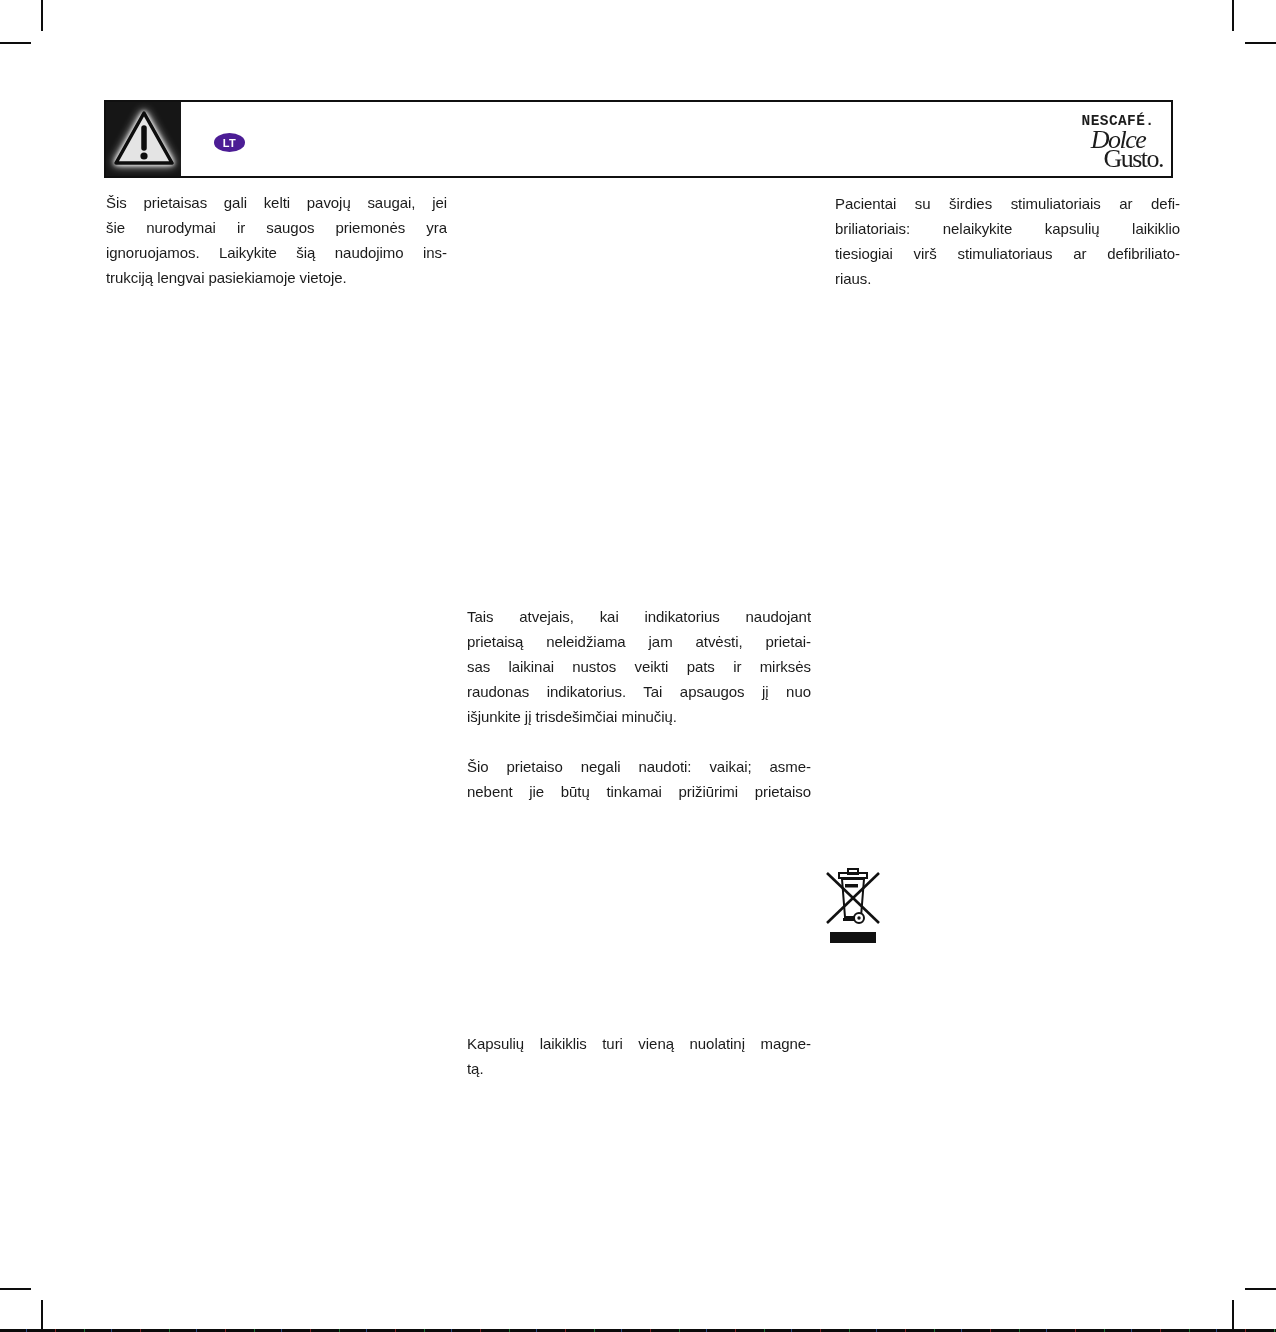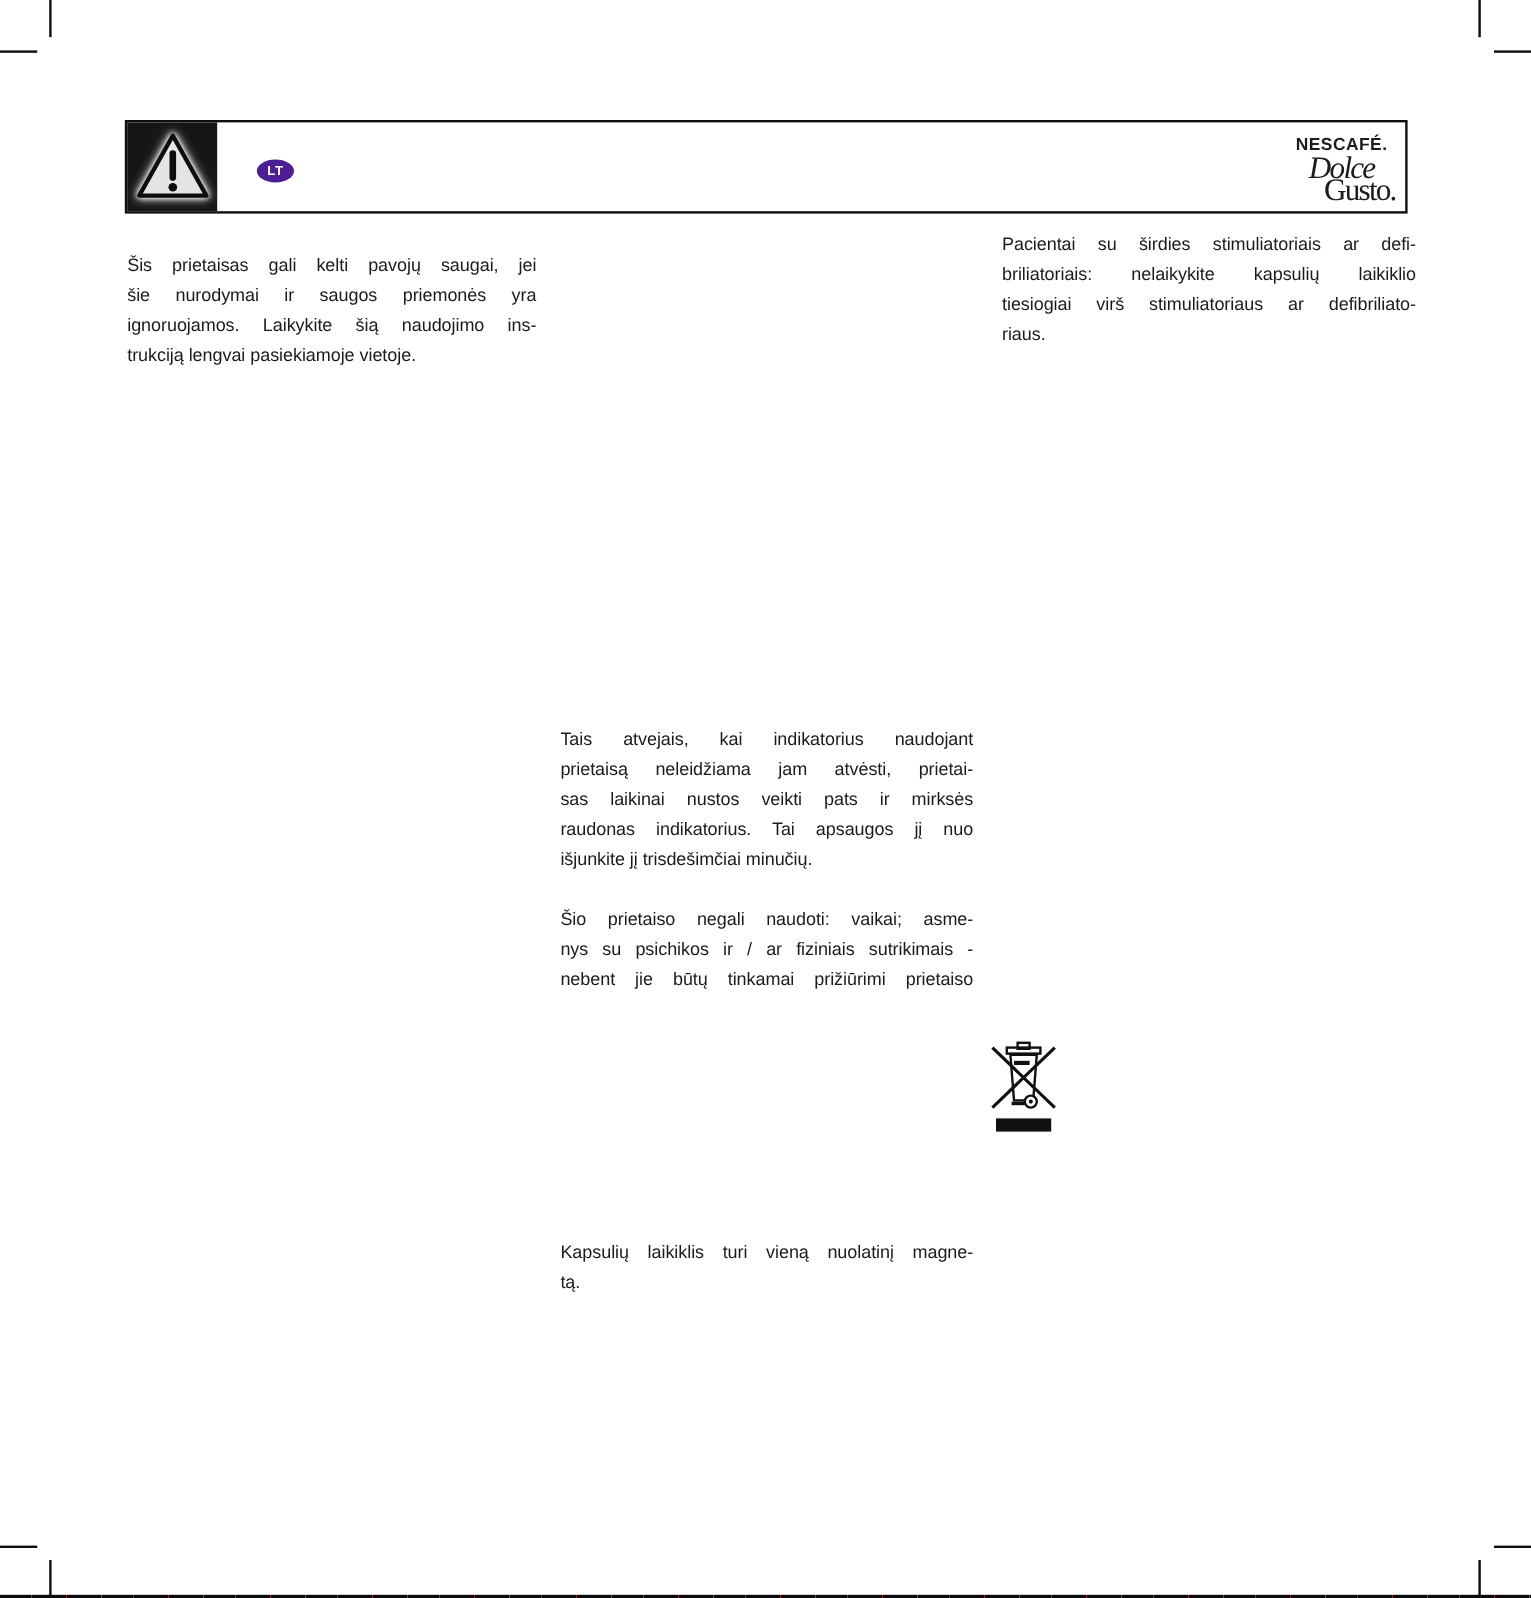--- a/index.html
+++ b/index.html
@@ -34,36 +34,36 @@
   }
   .warn-square svg{filter:drop-shadow(0 0 2px #ffffff) drop-shadow(0 0 4px rgba(255,255,255,.95));}
   .lt-badge{
     position:absolute;left:108px;top:31px;width:31px;height:19px;
     background:#4c1d95;border-radius:50%;color:#ffffff;
     display:flex;align-items:center;justify-content:center;
     font-size:11px;font-weight:bold;letter-spacing:.5px;
   }
   .logo{position:absolute;right:8px;top:13px;width:90px;text-align:center;color:#1c1c1c;}
   .logo-nescafe{
-    font-family:Liberation Sans, sans-serif;font-weight:bold;
+    font-family:Liberation Mono, monospace;font-weight:bold;
     font-size:14.5px;letter-spacing:.4px;line-height:12px;
   }
   .logo-dolce,.logo-gusto{
     font-family:"Liberation Serif",serif;font-size:26px;letter-spacing:-1.5px;
   }
   .logo-dolce{line-height:21px;margin-top:2px;font-style:italic;}
   .logo-gusto{line-height:17px;text-align:right;}
   
   .para{position:absolute;font-size:15px;line-height:25px;letter-spacing:-.05px;color:#1b1b1b;}
   .para .line{text-align:justify;text-align-last:justify;height:25px;overflow:hidden;}
   .para .line.last{text-align-last:left;}
   .para-col1{left:106px;width:341px;}
   .para-col2{left:467px;width:344px;}
   .para-col3{left:835px;width:345px;}
-  .p-safety{top:209px;}
+  .p-safety{top:190px;}
   .p-pacemaker{top:191px;}
   .p-overheat{top:604px;}
   .p-users{top:754px;}
   .p-magnet{top:1031px;}
   
   .weee{position:absolute;left:824px;top:864px;width:58px;height:80px;}
 </style>
 </head>
 <body>
 
@@ -114,21 +114,20 @@
   <div class="para para-col2 p-overheat">
       <div class="line">Tais atvejais, kai indikatorius naudojant</div>
       <div class="line">prietaisą neleidžiama jam atvėsti, prietai-</div>
       <div class="line">sas laikinai nustos veikti pats ir mirksės</div>
       <div class="line">raudonas indikatorius. Tai apsaugos jį nuo</div>
       <div class="line last">išjunkite jį trisdešimčiai minučių.</div>
     </div>
 
   <div class="para para-col2 p-users">
       <div class="line">Šio prietaiso negali naudoti: vaikai; asme-</div>
-      <div class="line">nys su psichikos ir / ar fiziniais sutrikimais -</div>
       <div class="line">nebent jie būtų tinkamai prižiūrimi prietaiso</div>
     </div>
 
   <div class="para para-col2 p-magnet">
       <div class="line">Kapsulių laikiklis turi vieną nuolatinį magne-</div>
       <div class="line last">tą.</div>
     </div>
 
   <svg class="weee" viewBox="0 0 58 80">
 

